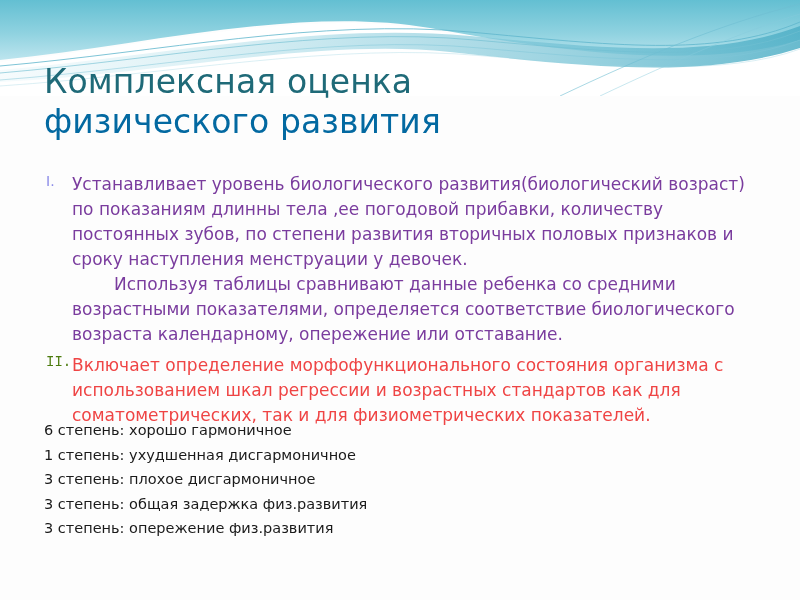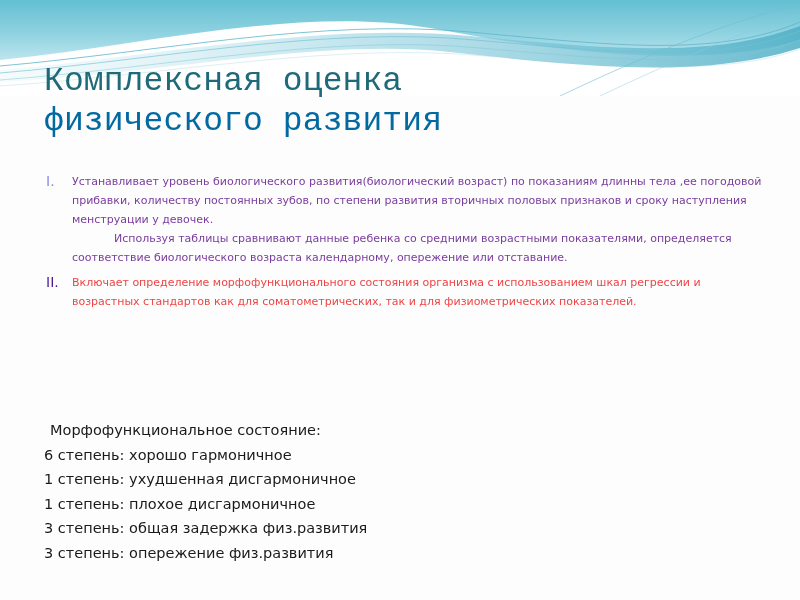--- a/index.html
+++ b/index.html
@@ -43,21 +43,20 @@
     left: 44px;
     top: 62px;
     width: 700px;
   }
   .title-line {
     font-size: 33px;
     line-height: 40px;
     font-weight: 400;
     letter-spacing: 0.1px;
     white-space: nowrap;
-    font-family: Liberation Mono, monospace;
   }
 
   
   .body-block {
     position: absolute;
     left: 40px;
     top: 172px;
     width: 730px;
   }
 
@@ -69,22 +68,22 @@
   }
   .roman-marker {
     position: absolute;
     left: 6px;
     top: 0;
     font-size: 14px;
     line-height: 19px;
     font-variant: small-caps;
   }
   .roman-body {
-    font-size: 11px;
-    line-height: 19px;
+    font-size: 17px;
+    line-height: 25px;
   }
   .roman-body p {
     margin: 0;
   }
   .indent-para {
     text-indent: 42px;
   }
 
   .section-gap {
     height: 6px;
@@ -156,29 +155,28 @@
       <span class="roman-marker" style="color: rgb(140, 140, 232);">I.</span>
       <div class="roman-body" style="color: rgb(122, 60, 158);">
         <p>Устанавливает уровень биологического развития(биологический возраст) по показаниям длинны тела ,ее погодовой прибавки, количеству постоянных зубов, по степени развития вторичных половых признаков и сроку наступления менструации у девочек.</p>
         <p class="indent-para">Используя таблицы сравнивают данные ребенка со средними возрастными показателями, определяется соответствие биологического возраста календарному, опережение или отставание.</p>
       </div>
     </div>
 
     <div class="section-gap"></div>
 
     <div class="roman-item">
-      <span class="roman-marker" style="color: #4c1d95;">II.</span>
+      <span class="roman-marker" style="color: #4d7c0f; font-family: Liberation Mono, monospace;">II.</span>
       <div class="roman-body" style="color: #ef4444;">
         <p>Включает определение морфофункционального состояния организма с использованием шкал регрессии и возрастных стандартов как для соматометрических, так и для физиометрических показателей.</p>
       </div>
     </div>
   </div>
 
   <div class="plain-block">
-    <div class="lead">Морфофункциональное состояние:</div>
     <div>6 степень: хорошо гармоничное</div>
     <div>1 степень: ухудшенная дисгармоничное</div>
-    <div>1 степень: плохое дисгармоничное</div>
+    <div>3 степень: плохое дисгармоничное</div>
     <div>3 степень: общая задержка физ.развития</div>
     <div>3 степень: опережение физ.развития</div>
   </div>
 
 </div>
 
 </body></html>

